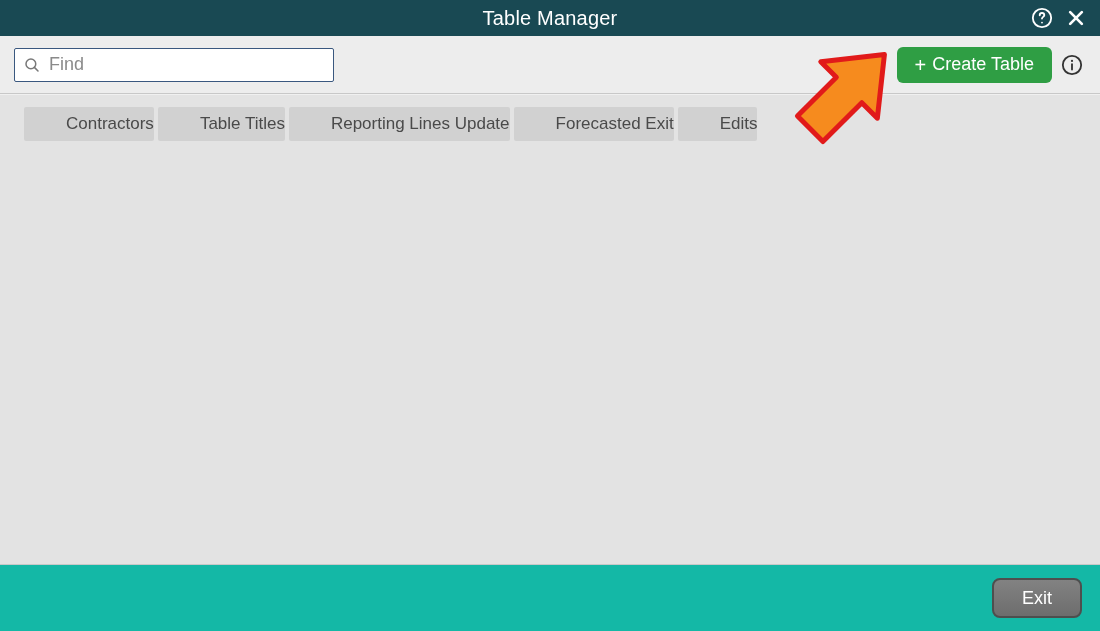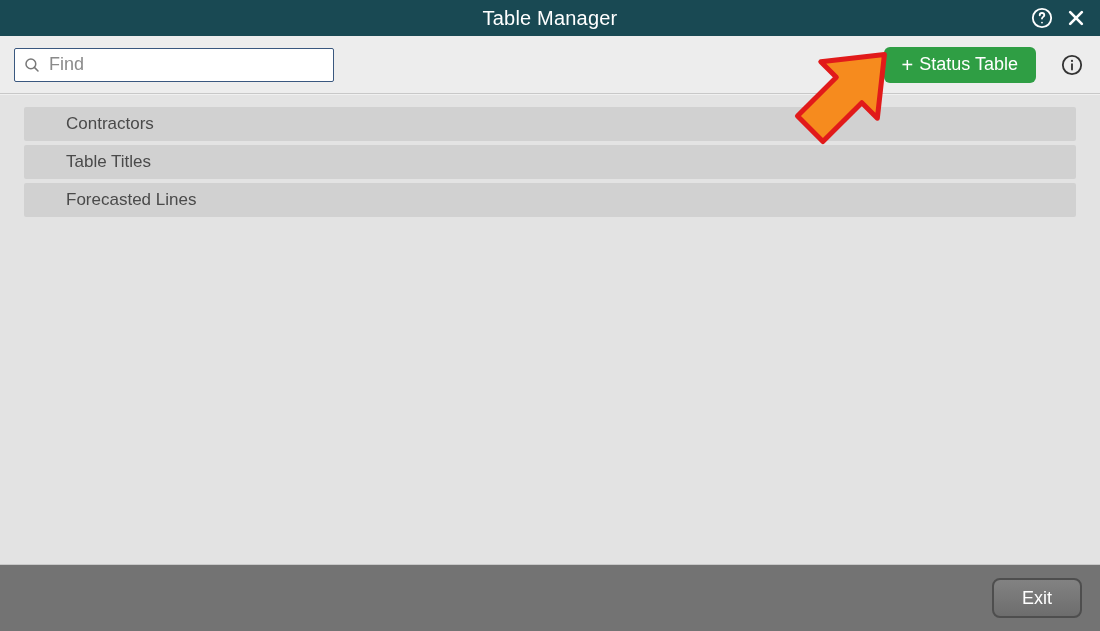--- a/index.html
+++ b/index.html
@@ -42,21 +42,21 @@
     cursor: pointer;
     color: #ffffff;
   }
   
   .toolbar {
     height: 58px;
     background: #ededed;
     border-bottom: 1px solid #c8c8c8;
     display: flex; align-items: center;
     padding: 0 14px;
-    gap: 22px;
+    gap: 6px;
     flex-shrink: 0;
   }
   .search-wrap {
     display: flex; align-items: center;
     width: 320px; height: 34px;
     background: #ffffff;
     border: 1.5px solid #3a587f;
     border-radius: 2px;
     padding: 0 8px;
     gap: 6px;
@@ -92,37 +92,37 @@
   }
   
   .list-area {
     flex: 1;
     background: #e3e3e3;
     padding: 12px 24px;
     overflow: auto;
     border-top: 1px solid #f0f0f0;
   }
   .list {
-    display: flex; flex-direction: column;
+    display: flex; flex-direction: row;
     gap: 4px;
   }
   .list-item {
     height: 34px;
     background: #d1d1d1;
     border-radius: 2px;
     display: flex; align-items: center;
     padding-left: 42px;
     color: #4a4a4a;
     font-size: 17px;
     cursor: pointer;
   }
   
   .footer {
     height: 67px;
-    background: #737373;
+    background: #14b8a6;
     border-top: 1px solid #c8c8c8;
     display: flex; align-items: center; justify-content: flex-end;
     padding: 0 18px;
     flex-shrink: 0;
   }
   .exit-btn {
     min-width: 90px;
     height: 40px;
     background: #7a7a7a;
     background: linear-gradient(#828282,#6d6d6d);
@@ -170,41 +170,47 @@
         <svg width="18" height="18" viewBox="0 0 24 24" fill="none" stroke="currentColor" stroke-width="2">
           <circle cx="10.5" cy="10.5" r="6.5"></circle>
           <line x1="20" y1="20" x2="15.2" y2="15.2" stroke-linecap="round"></line>
         </svg>
       </span>
       <input class="search-input" type="text" placeholder="Find" style="">
     </div>
     <div class="toolbar-spacer"></div>
     <button class="create-btn">
       <span class="plus">+</span>
-      <span>Status Table</span>
+      <span>Create Table</span>
     </button>
     <div class="info-btn">
       <svg width="22" height="22" viewBox="0 0 24 24" fill="none" stroke="currentColor" stroke-width="2">
         <circle cx="12" cy="12" r="10"></circle>
         <circle cx="12" cy="7.5" r="1.2" fill="currentColor" stroke="none"></circle>
         <line x1="12" y1="11" x2="12" y2="17" stroke-linecap="round"></line>
       </svg>
     </div>
   </div>
 
   <div class="list-area">
     <div class="list">
       <div class="list-item">
           <span>Contractors</span>
         </div>
       <div class="list-item">
           <span>Table Titles</span>
         </div>
       <div class="list-item">
-          <span>Forecasted Lines</span>
+          <span>Reporting Lines Update</span>
+        </div>
+      <div class="list-item">
+          <span>Forecasted Exit</span>
+        </div>
+      <div class="list-item">
+          <span>Edits</span>
         </div>
     </div>
   </div>
 
   <div class="footer">
     <button class="exit-btn">Exit</button>
   </div>
 
   <div class="arrow-overlay">
     <svg width="120" height="130" viewBox="0 0 120 130">

